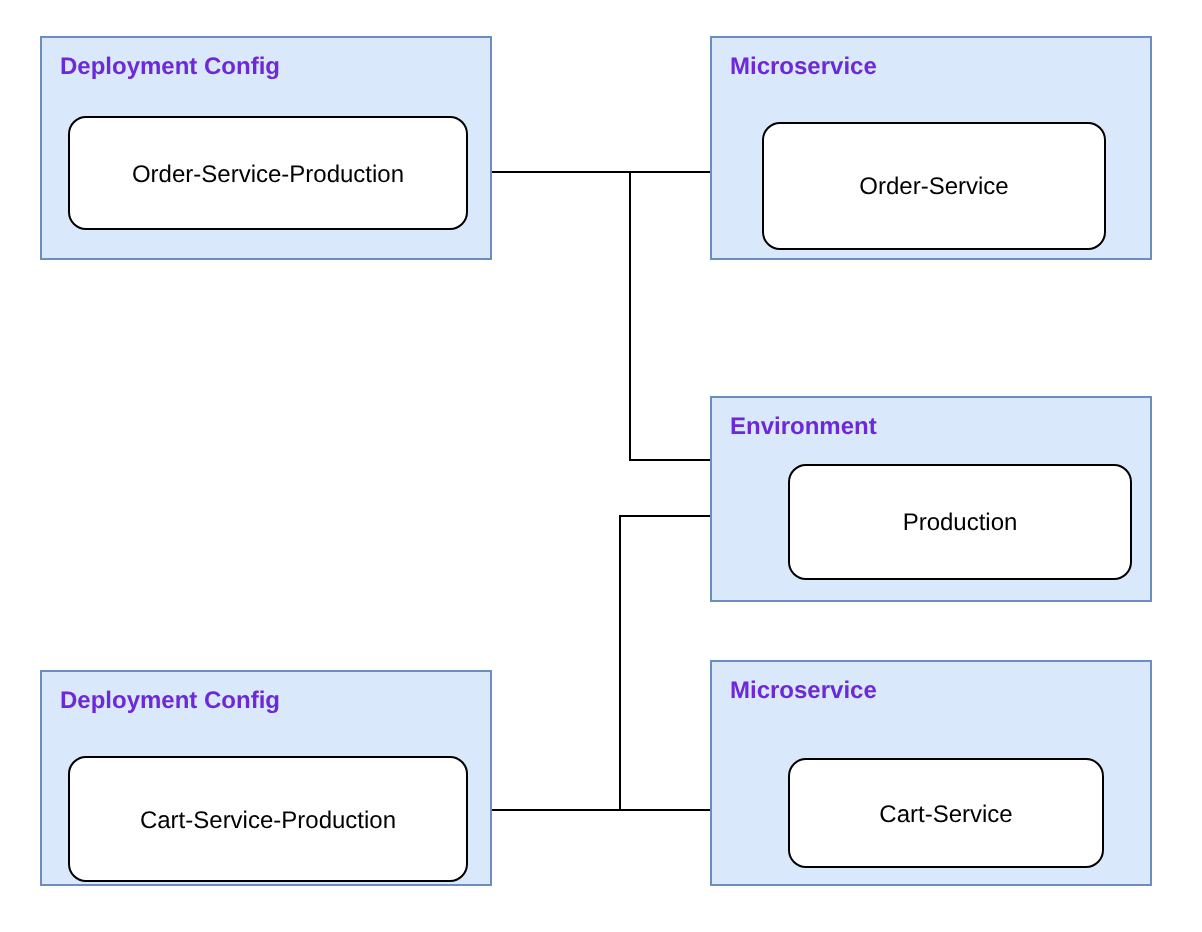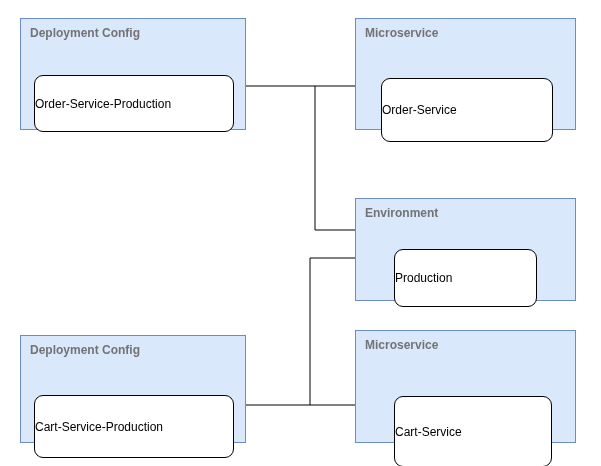--- a/index.html
+++ b/index.html
@@ -28,54 +28,53 @@
     background: #dae8fc;
     border: 1px solid #6c8ebf;
     box-sizing: border-box;
   }
   .group-title {
     position: absolute;
     top: 7px;
     left: 9px;
     font-size: 12px;
     font-weight: bold;
-    color: #737373;
+    color: #6d28d9;
     white-space: nowrap;
   }
   .node {
     position: absolute;
     background: #ffffff;
     border: 1px solid #000000;
     border-radius: 9px;
     box-sizing: border-box;
     display: flex;
     align-items: center;
-    justify-content: flex-start;
-    margin-top: 17px;
+    justify-content: center;
   }
   .node-label {
     font-size: 12px;
     color: #000000;
     white-space: nowrap;
     text-align: center;
   }
 
   
   #group-0 { left: 20px;  top: 18px;  width: 226px; height: 112px; }
   #group-1 { left: 355px; top: 18px;  width: 221px; height: 112px; }
   #group-2 { left: 355px; top: 198px; width: 221px; height: 103px; }
   #group-3 { left: 20px;  top: 335px; width: 226px; height: 108px; }
   #group-4 { left: 355px; top: 330px; width: 221px; height: 113px; }
 
   
   #group-0 .node { left: 13px; top: 39px; width: 200px; height: 57px; }
   #group-1 .node { left: 25px; top: 42px; width: 172px; height: 64px; }
-  #group-2 .node { left: 38px; top: 33px; width: 143px; height: 58px; }
+  #group-2 .node { left: 38px; top: 33px; width: 172px; height: 58px; }
   #group-3 .node { left: 13px; top: 42px; width: 200px; height: 63px; }
-  #group-4 .node { left: 38px; top: 48px; width: 158px; height: 71px; }
+  #group-4 .node { left: 38px; top: 48px; width: 158px; height: 55px; }
 </style>
 </head>
 <body>
 
 <div class="canvas">
 
   <svg class="edges" viewBox="0 0 601 466" xmlns="http://www.w3.org/2000/svg">
     <defs>
       <marker id="arrow" viewBox="0 0 10 10" refX="9" refY="5" markerWidth="7" markerHeight="7" orient="auto">
         <path d="M0,0 L10,5 L0,10 z" fill="#000000"></path>

